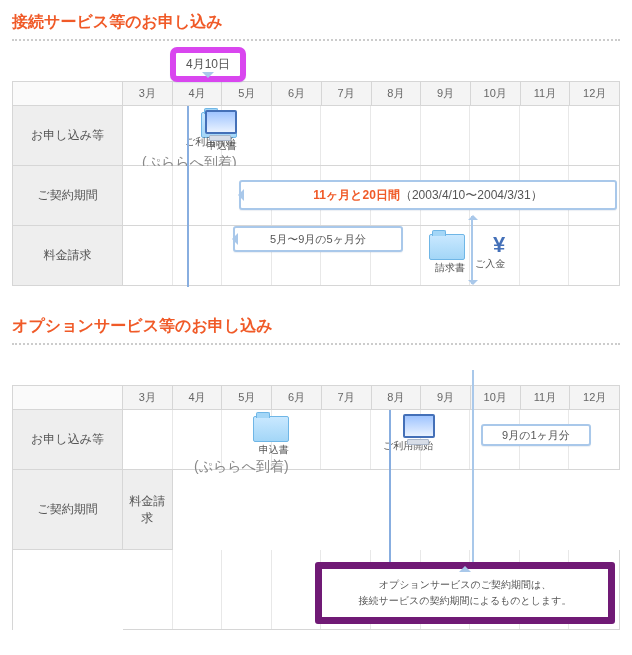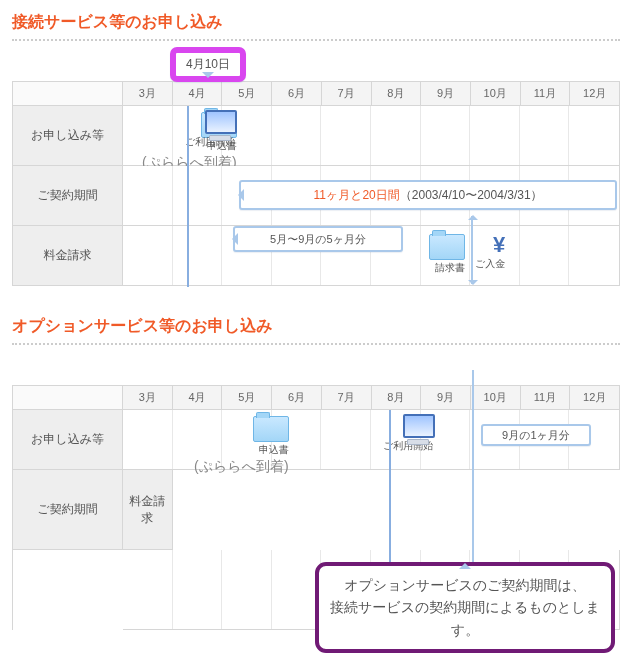--- a/index.html
+++ b/index.html
@@ -72,28 +72,28 @@
   .pc-icon{position:relative;width:30px;height:24px;}
   .pc-icon .mon{width:28px;height:20px;border:2px solid #4470b8;background:linear-gradient(#9fc4ff,#e9f2ff);border-radius:2px;}
   .pc-icon .base{width:20px;height:4px;background:#d8dee8;margin:1px auto 0;border:1px solid #aab6c8;border-radius:1px;}
   .yen-icon{font-size:22px;font-weight:bold;color:#4470b8;line-height:1;}
   .bar {
     position:absolute; height:30px; border:2px solid #a9c8ea; border-radius:3px;
     background:#fff; display:flex; align-items:center; justify-content:center;
     font-size:12px; color:#555; box-shadow:0 1px 1px rgba(120,150,180,0.15);
     z-index:3; box-sizing:border-box;
   }
-  .bar .em { color:#f05a28; font-weight:normal; margin-right:0; }
+  .bar .em { color:#f05a28; font-weight:bold; margin-right:0; }
   .bar.arrowL::before{
     content:""; position:absolute; left:-9px; top:50%; margin-top:-6px;
     border:6px solid transparent; border-right-color:#a9c8ea;
   }
   .notebox{
-    position:absolute;border:4px solid #701a75;border-radius:11px;background:#fff;
-    padding:8px 10px;font-size:14px;color:#555;line-height:1.6;z-index:3;
+    position:absolute;border:7px solid #701a75;border-radius:3px;background:#fff;
+    padding:8px 10px;font-size:10px;color:#555;line-height:1.6;z-index:3;
   }
   .notebox::before{
     content:"";position:absolute;left:50%;top:-9px;margin-left:-6px;
     border:6px solid transparent;border-bottom-color:#a9c8ea;
   }
   .varrow{
     position:absolute;left:50%;width:0;border-left:2px solid #a9c8ea;z-index:2;
   }
   .varrow::before,.varrow::after{
     content:"";position:absolute;left:-5px;border:5px solid transparent;

